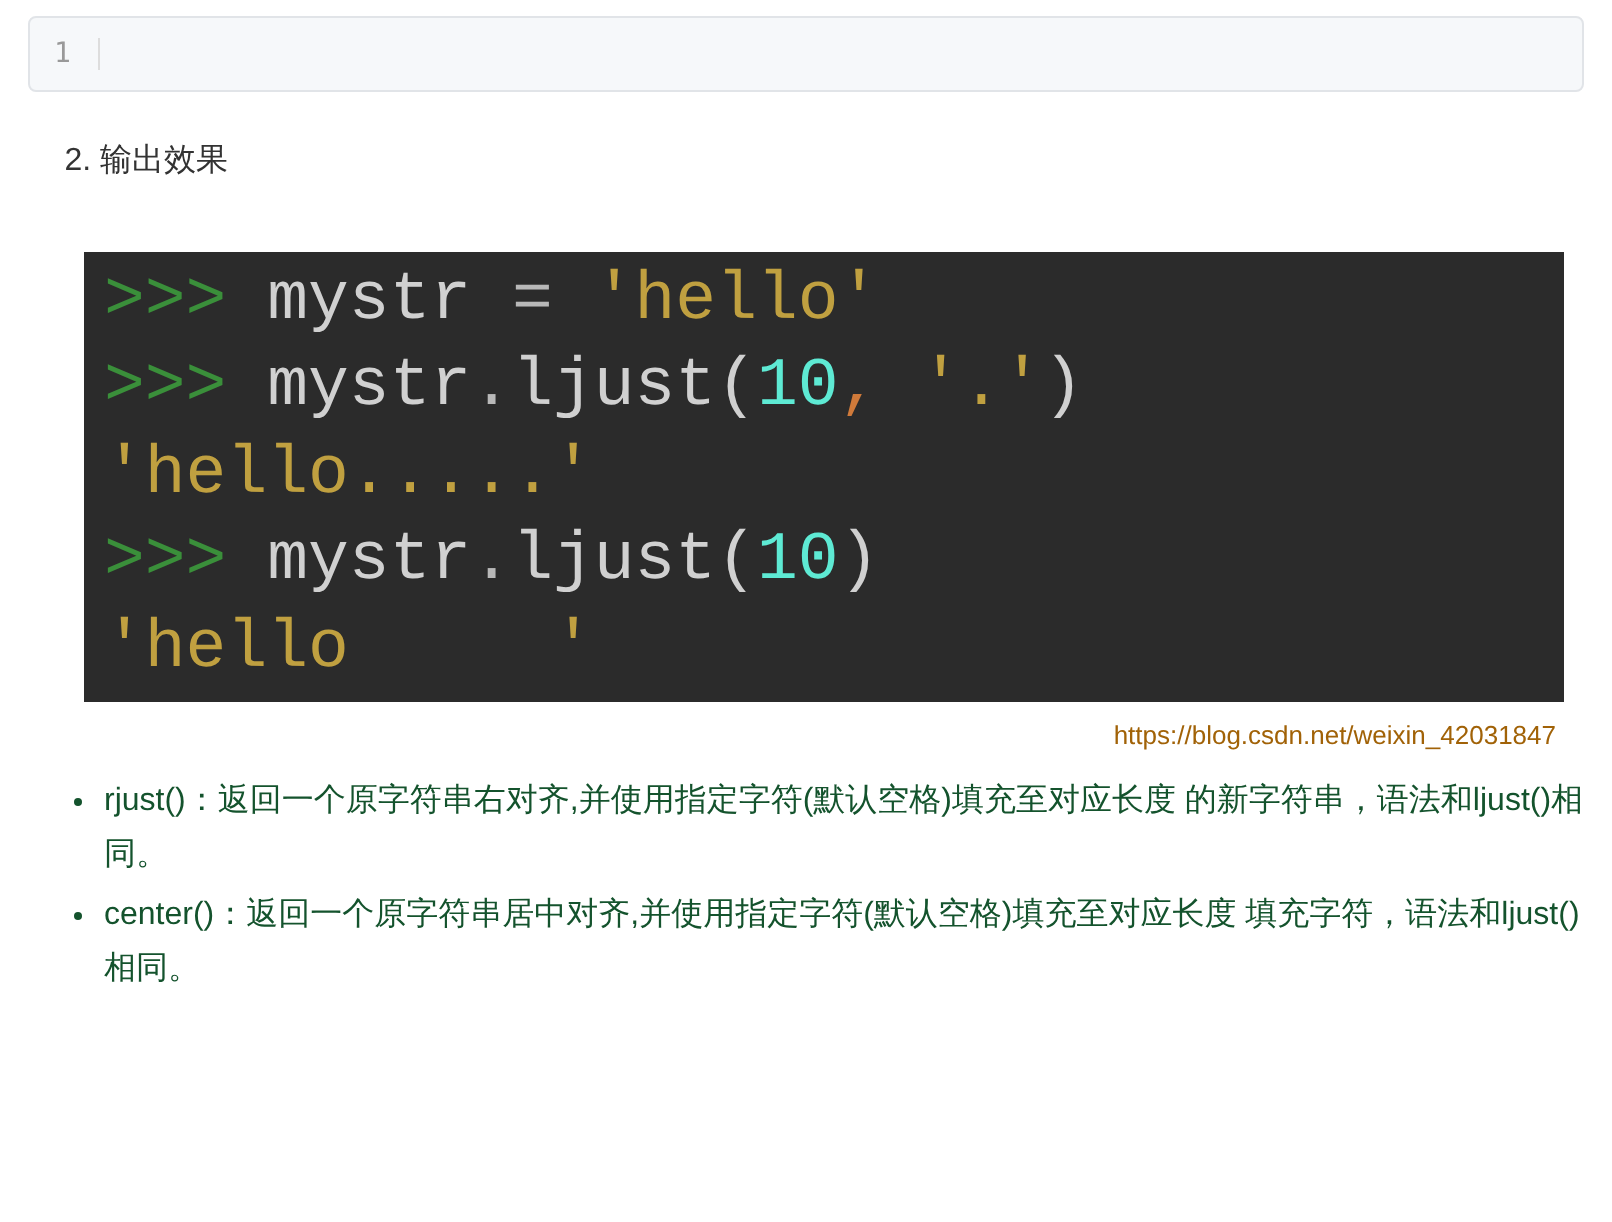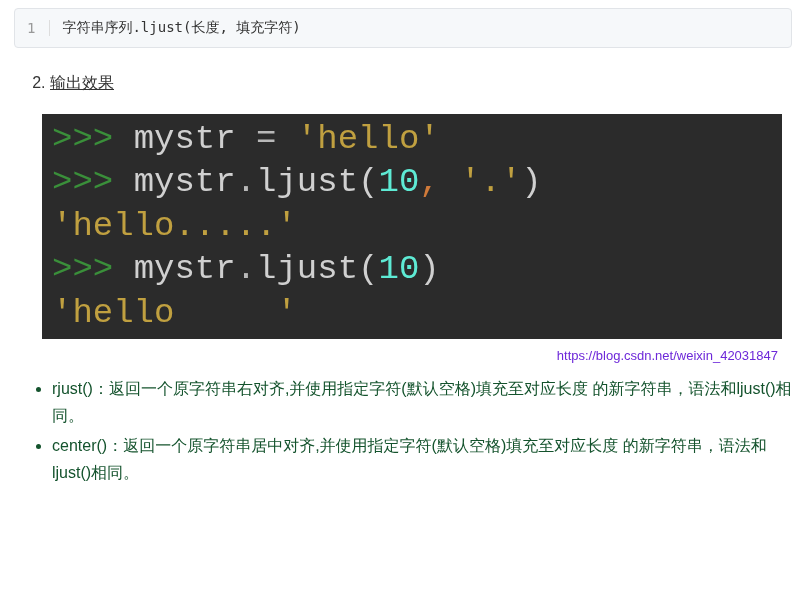--- a/index.html
+++ b/index.html
@@ -32,22 +32,21 @@
       margin-right: 12px;
     }
     .code-header-text {
       font-family: Consolas, Monaco, "Microsoft YaHei", monospace;
       font-size: 14px;
       color: #333;
     }
     .ol-section {
       list-style-position: outside;
       padding-left: 36px;
-      margin-bottom: 18px;
-      text-decoration: underline;
+      margin-bottom: 32px;
     }
     .ol-section li {
       font-size: 16px;
       color: #333;
       line-height: 1.6;
     }
     .terminal-wrap {
       padding-left: 28px;
       padding-right: 10px;
       position: relative;
@@ -67,48 +66,47 @@
     .terminal .n { color: #5eead4; }
     .terminal .o { color: #d07a3a; }
     .terminal .s { color: #c0a040; }
     .terminal .dot { color: #b8b8b8; }
     .terminal .eq { color: #b8b8b8; }
     .terminal .par { color: #d0d0d0; }
     .watermark {
       position: absolute;
       bottom: -24px;
       right: 14px;
-      color: #6d28d9;
+      color: #a16207;
       font-size: 13px;
       font-family: Arial, sans-serif;
     }
     .bullet-list {
       list-style-type: disc;
       padding-left: 38px;
     }
     .bullet-list li {
       font-size: 16px;
       color: #14532d;
       line-height: 1.7;
       margin-bottom: 2px;
     }
   </style>
 </head>
 <body>
 
 <div class="code-header">
   <span class="line-num">1</span>
-  <span class="code-header-text">字符串序列.ljust(长度, 填充字符)</span>
 </div>
 
 <ol class="ol-section" id="output-ol" start="2">
   <li>输出效果</li>
 </ol>
 
 <div class="terminal-wrap">
   <div class="terminal" id="terminal"><div><span class="p">&gt;&gt;&gt; </span><span>mystr </span><span class="eq">=</span><span> </span><span class="s">'hello'</span></div><div><span class="p">&gt;&gt;&gt; </span><span>mystr</span><span class="dot">.</span><span>ljust</span><span class="par">(</span><span class="n">10</span><span class="o">,</span><span> </span><span class="s">'.'</span><span class="par">)</span></div><div><span class="s">'hello.....'</span></div><div><span class="p">&gt;&gt;&gt; </span><span>mystr</span><span class="dot">.</span><span>ljust</span><span class="par">(</span><span class="n">10</span><span class="par">)</span></div><div><span class="s">'hello     '</span></div></div>
   <div class="watermark">https://blog.csdn.net/weixin_42031847</div>
 </div>
 
 <ul class="bullet-list" id="bullets">
     <li>rjust()：返回一个原字符串右对齐,并使用指定字符(默认空格)填充至对应长度 的新字符串，语法和ljust()相同。</li>
-    <li>center()：返回一个原字符串居中对齐,并使用指定字符(默认空格)填充至对应长度 的新字符串，语法和ljust()相同。</li>
+    <li>center()：返回一个原字符串居中对齐,并使用指定字符(默认空格)填充至对应长度 填充字符，语法和ljust()相同。</li>
   </ul>
 
 </body></html>

